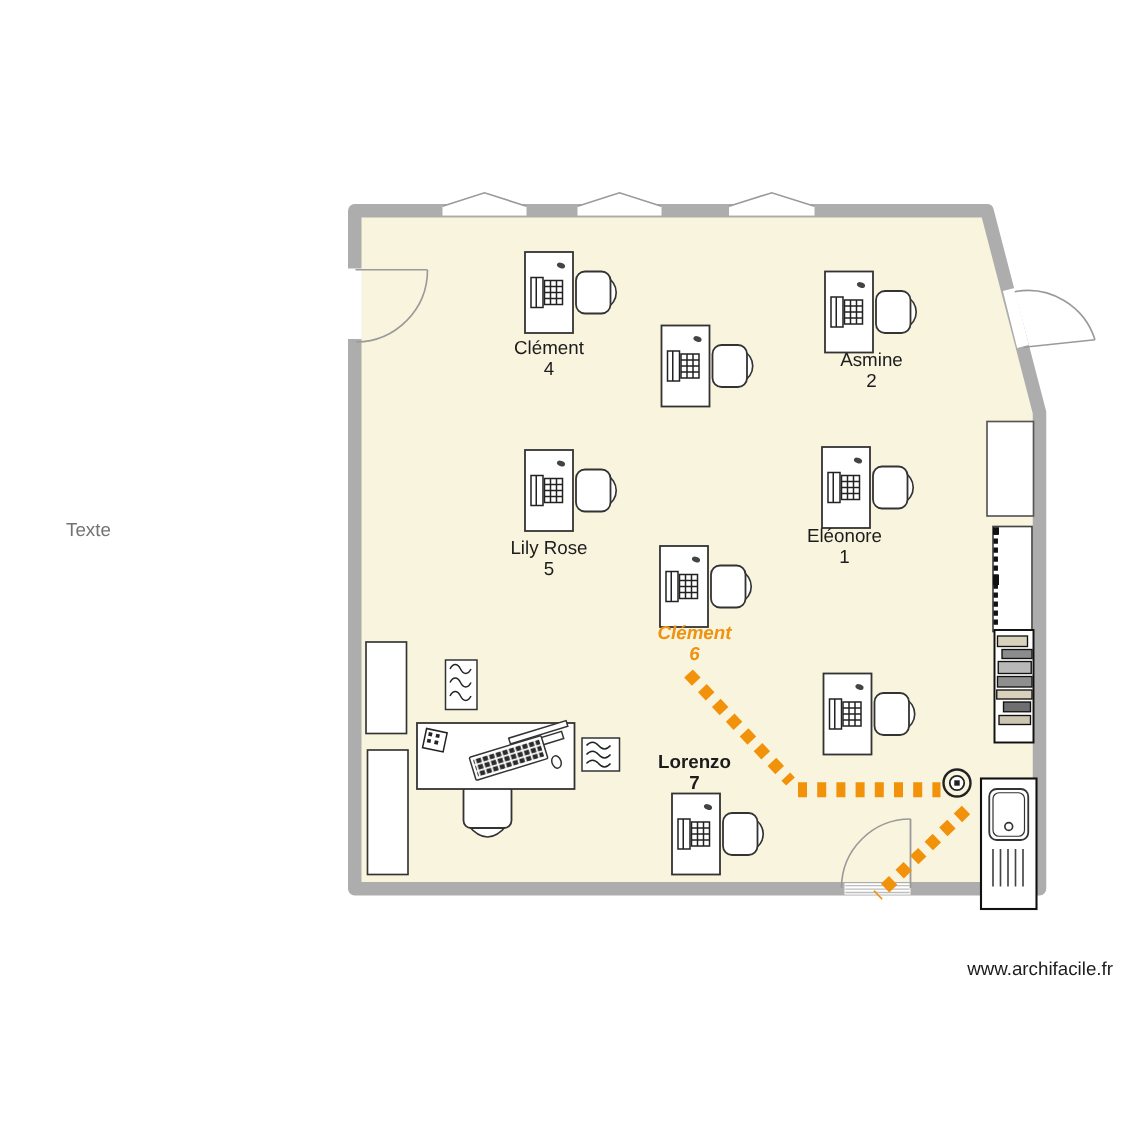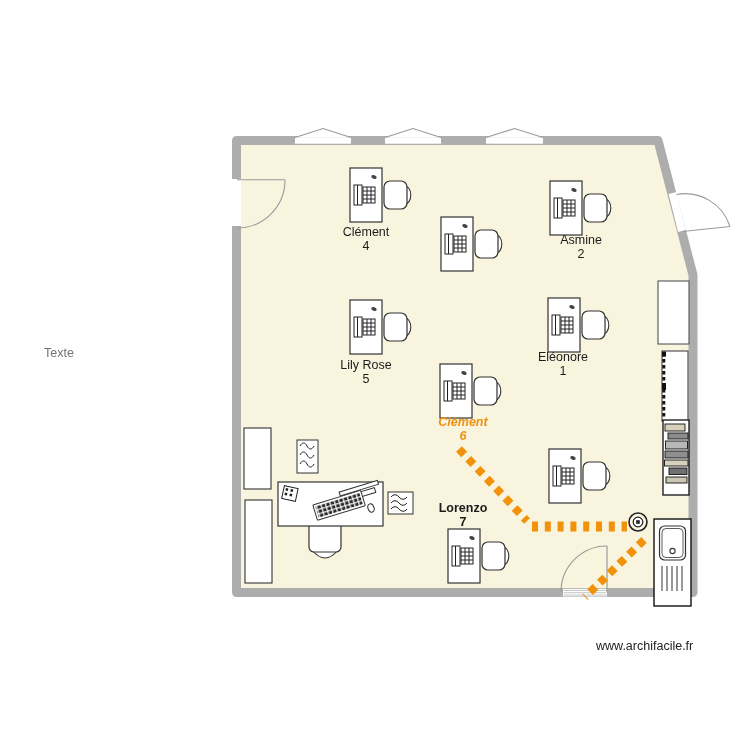--- a/index.html
+++ b/index.html
@@ -3,21 +3,21 @@
 <meta charset="utf-8">
 <style>
   html,body{margin:0;padding:0;background:#ffffff;}
   body{font-family:"Liberation Sans", sans-serif;}
   .canvas{position:relative;width:750px;height:750px;background:#ffffff;overflow:hidden;}
   .plan-svg{position:absolute;left:0;top:0;}
   .seat-label{position:absolute;width:110px;text-align:center;font-size:12.5px;line-height:13.5px;color:#1c1c1c;}
   .seat-label .num{display:block;}
   .seat-label.highlight{color:#EE9210;font-weight:bold;font-style:italic;}
   .free-text{position:absolute;left:44px;top:346px;font-size:12.5px;color:#737373;}
-  .watermark{position:absolute;left:596px;top:639px;width:146px;text-align:left;font-size:12.5px;color:#1c1c1c;}
+  .watermark{position:absolute;left:596px;top:639px;width:146px;text-align:right;font-size:12.5px;color:#1c1c1c;}
 </style>
 </head>
 <body>
 
 <div class="canvas">
 
   <svg class="plan-svg" width="750" height="750" viewBox="0 0 750 750">
     <defs>
       <pattern id="keys" x="0" y="0" width="4.6" height="4.3" patternUnits="userSpaceOnUse">
         <rect x="0.4" y="0.4" width="3.4" height="3.2" fill="#2a2a2a"></rect>

